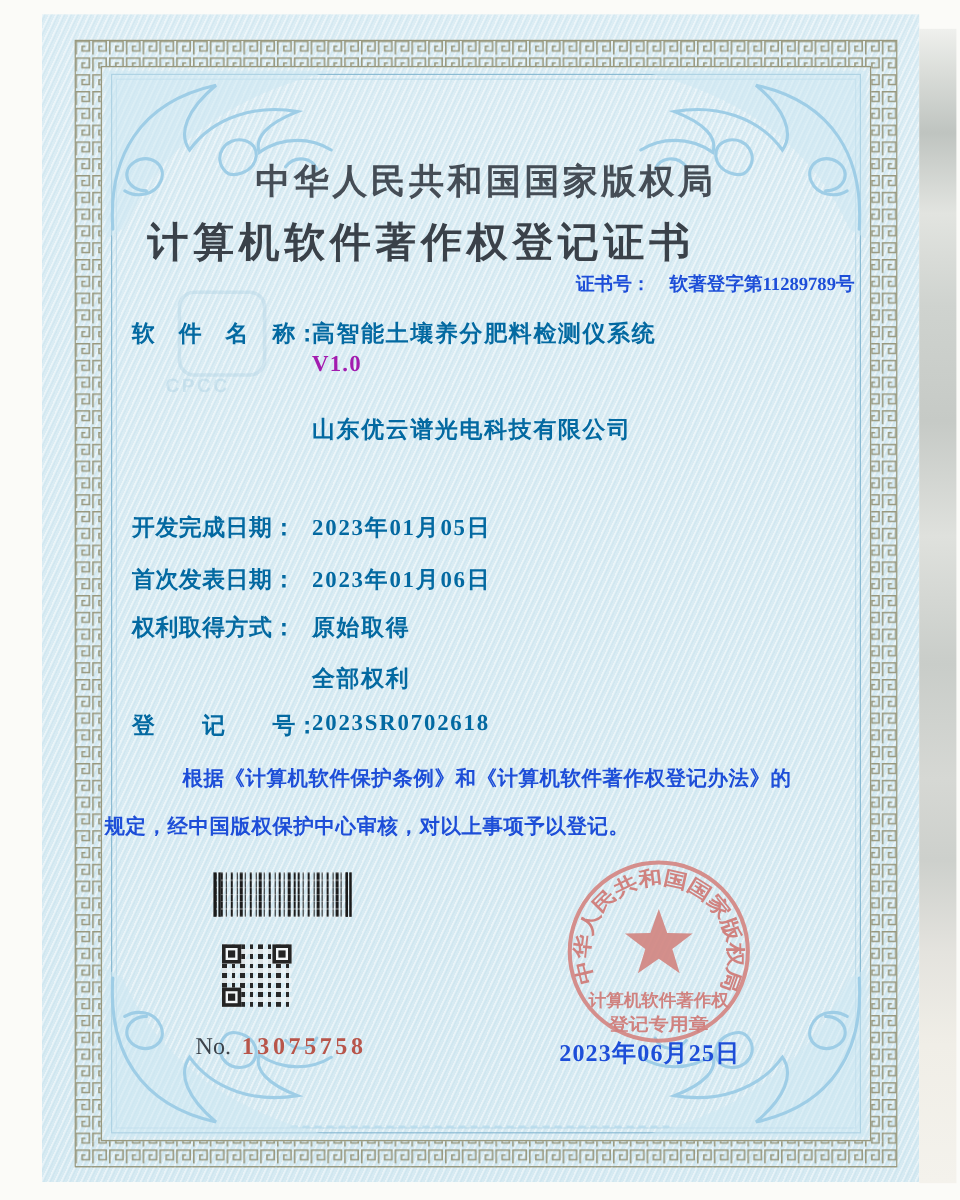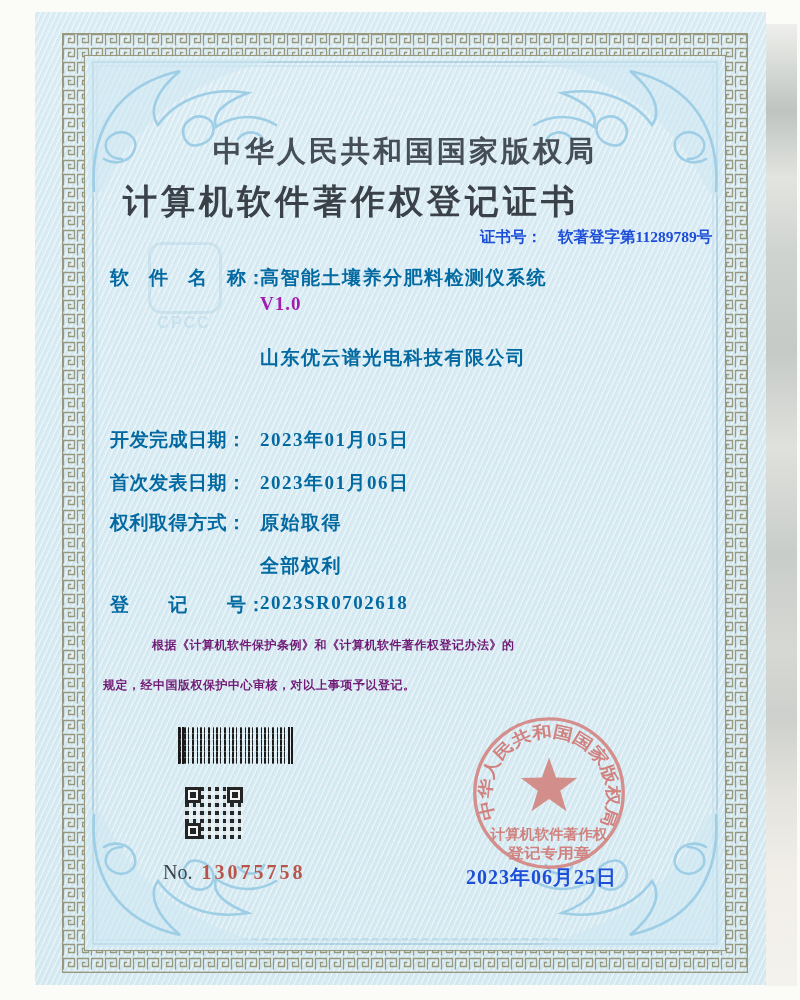--- a/index.html
+++ b/index.html
@@ -18,21 +18,21 @@
   }
   
   .scan-edge{
     left:766px;top:24px;width:31px;height:962px;
     background:linear-gradient(180deg,#eff0ed 0,#d9dcd8 4%,#bfc4c0 9%,#e2e4e0 16%,#cfd3cf 24%,#c6cac6 34%,#dfe1dd 44%,#c9cdc9 55%,#d6d8d4 65%,#cdd0cc 72%,#e4e3de 80%,#f0eee7 88%,#f4f2ec 100%);
   }
   .frame-svg{left:62px;top:33px;width:686px;height:940px;}
   
   .watermark{
     left:138px;top:238px;width:92px;height:100px;opacity:.4;
-    color:#a9cfe2;text-align:center;font-weight:bold;
+    color:#a9cfe2;text-align:left;font-weight:bold;
   }
   .watermark .wm-box{position:absolute;left:10px;top:4px;width:68px;height:66px;border:3px solid #aed2e4;border-radius:14px;}
   .watermark .wm-txt{position:absolute;left:0;top:76px;width:92px;font-size:16px;letter-spacing:2px;font-family:"Liberation Sans",sans-serif;}
   
   .authority{
     left:62px;top:132px;width:686px;text-align:center;
     font-family:"Liberation Sans","DejaVu Sans",sans-serif;
     font-size:29px;font-weight:700;letter-spacing:3px;color:#454d56;
   }
   .cert-title{
@@ -40,21 +40,21 @@
     font-size:34px;font-weight:800;letter-spacing:4px;color:#3a4149;
   }
   .certno{left:480px;top:227px;font-size:15.5px;font-weight:700;color:#1d4ed8;white-space:nowrap;}
   .certno .cv{margin-left:16px;}
   
   .row{position:absolute;left:110px;height:24px;white-space:nowrap;color:#0369a1;}
   .row .lbl{font-size:19px;font-weight:700;letter-spacing:.5px;}
   .row .val{position:absolute;left:150px;font-size:19px;font-weight:700;letter-spacing:1.5px;white-space:nowrap;}
   .v2{left:260px;font-size:19px;font-weight:700;color:#a21caf;letter-spacing:1px;}
   
-  .st{position:absolute;font-size:12px;font-weight:600;letter-spacing:.5px;color:#701a75;white-space:nowrap;}
+  .st{position:absolute;font-size:17px;font-weight:600;letter-spacing:.5px;color:#1d4ed8;white-space:nowrap;}
   
   .barcode{
     left:178px;top:727px;width:104px;height:37px;
     border-left:6px double #1a1a1a;border-right:5px double #1a1a1a;
     background:
       repeating-linear-gradient(0deg, rgba(250,252,252,.30) 0 1px, rgba(0,0,0,0) 1px 6px),
       repeating-linear-gradient(90deg,#1c1c1c 0 2px,rgba(0,0,0,0) 2px 4px,#1c1c1c 4px 5px,rgba(0,0,0,0) 5px 8px,#1c1c1c 8px 10px,rgba(0,0,0,0) 10px 13px,#1c1c1c 13px 14px,rgba(0,0,0,0) 14px 16px);
   }
   
   .qr{
@@ -147,21 +147,21 @@
 <div class="row" style="top:553px">
   <span class="val">全部权利</span>
 </div>
 
 <div class="row" style="top:592px">
   <span class="lbl">登　　记　　号：</span>
   <span class="val">2023SR0702618</span>
 </div>
 
 <div class="st" style="left:152px;top:637px">根据《计算机软件保护条例》和《计算机软件著作权登记办法》的</div>
-<div class="st" style="left:103px;top:677px">规定，经中国版权保护中心审核，对以上事项予以登记。</div>
+<div class="st" style="left:87px;top:677px">规定，经中国版权保护中心审核，对以上事项予以登记。</div>
 
 <div class="abs barcode"></div>
 <div class="abs qr">
   <div class="fp tl"></div>
   <div class="fp tr"></div>
   <div class="fp bl"></div>
 </div>
 
 <div class="abs serial">
   <span>No.</span><span class="num">13075758</span>

